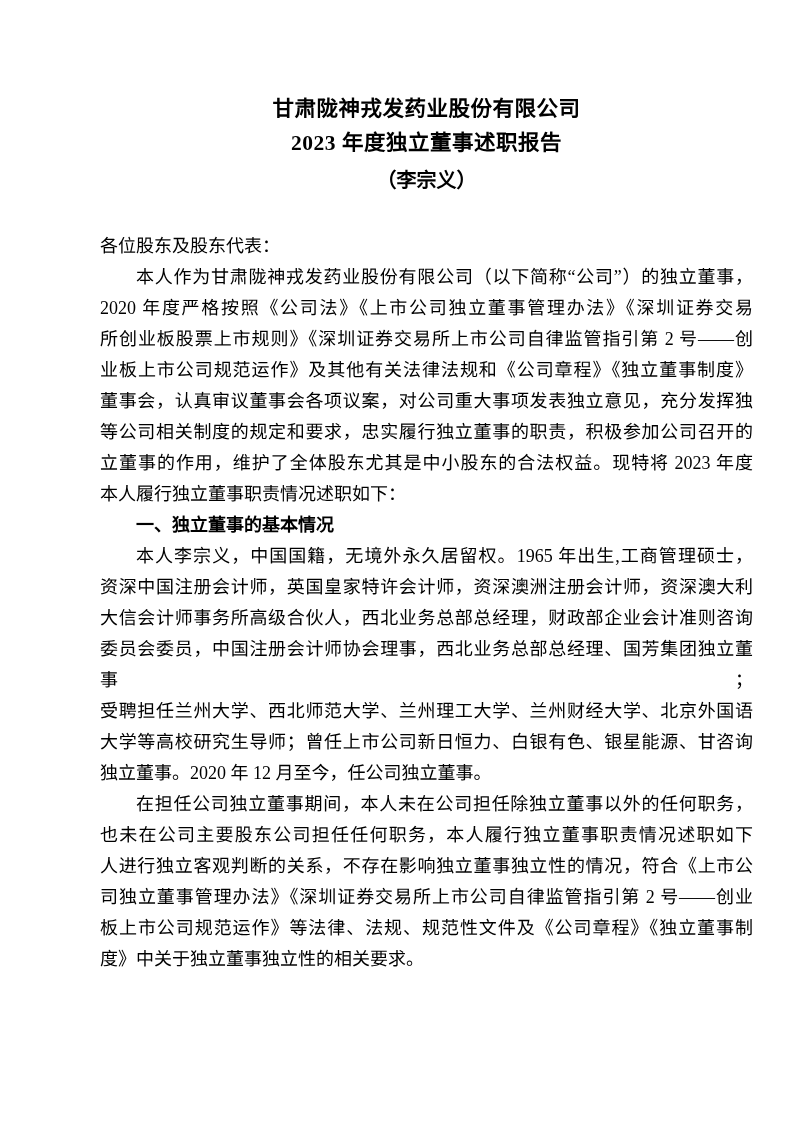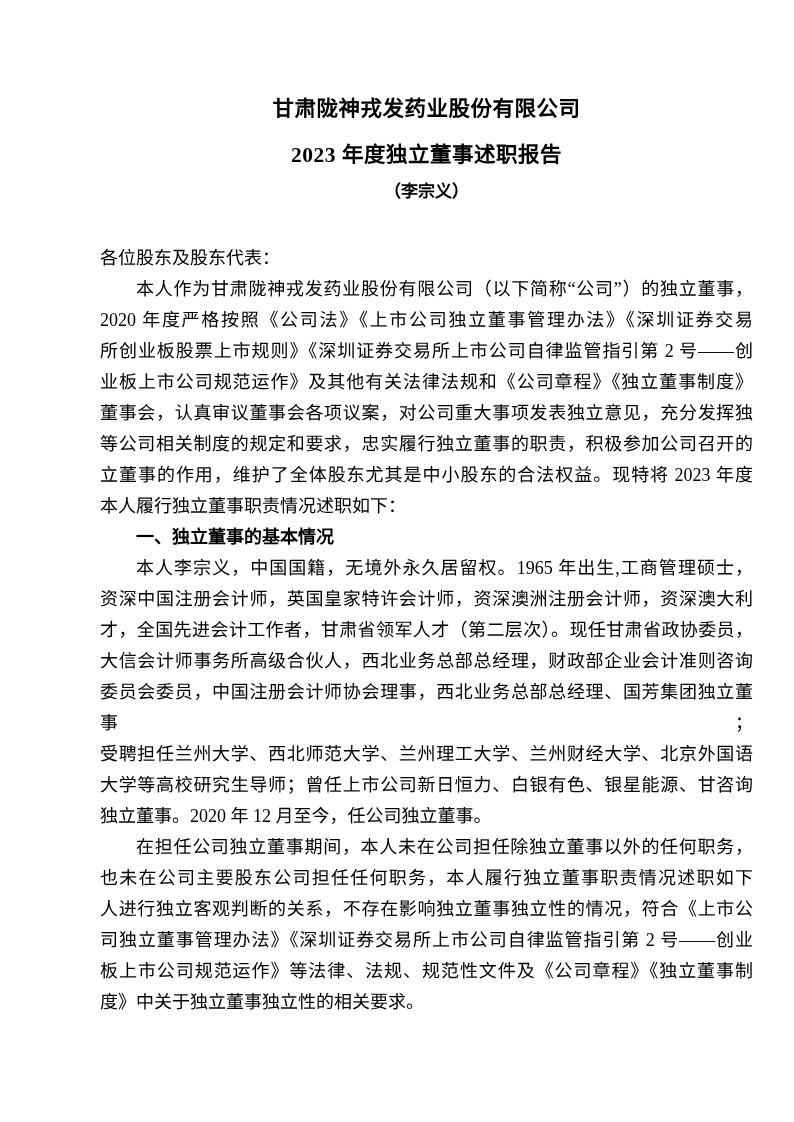--- a/index.html
+++ b/index.html
@@ -19,25 +19,25 @@
     font-family: "Liberation Serif", "DejaVu Serif", serif;
     color: #000000;
   }
   .doc-title {
     text-align: center;
     font-weight: bold;
     font-size: 21.5px;
     line-height: 34px;
     letter-spacing: 0.5px;
   }
-  .doc-title.t2 { margin-top: 12px; }
+  .doc-title.t2 { }
   .doc-subtitle {
     text-align: center;
     font-weight: bold;
-    font-size: 17px;
+    font-size: 20px;
     line-height: 28px;
     margin-top: 6px;
   }
   .doc-body {
     margin-top: 37px;
     font-size: 18px;
     line-height: 31px;
   }
   .line {
     text-align: justify;
@@ -71,21 +71,20 @@
       <div class="line">2020 年度严格按照《公司法》《上市公司独立董事管理办法》《深圳证券交易</div>
       <div class="line">所创业板股票上市规则》《深圳证券交易所上市公司自律监管指引第 2 号——创</div>
       <div class="line">业板上市公司规范运作》及其他有关法律法规和《公司章程》《独立董事制度》</div>
       <div class="line">董事会，认真审议董事会各项议案，对公司重大事项发表独立意见，充分发挥独</div>
       <div class="line">等公司相关制度的规定和要求，忠实履行独立董事的职责，积极参加公司召开的</div>
       <div class="line">立董事的作用，维护了全体股东尤其是中小股东的合法权益。现特将 2023 年度</div>
       <div class="line last">本人履行独立董事职责情况述职如下：</div>
       <div class="line heading">一、独立董事的基本情况</div>
       <div class="line first">本人李宗义，中国国籍，无境外永久居留权。1965 年出生,工商管理硕士，</div>
       <div class="line">资深中国注册会计师，英国皇家特许会计师，资深澳洲注册会计师，资深澳大利</div>
-      <div class="line">才，全国先进会计工作者，甘肃省领军人才（第二层次）。现任甘肃省政协委员，</div>
       <div class="line">大信会计师事务所高级合伙人，西北业务总部总经理，财政部企业会计准则咨询</div>
       <div class="line">委员会委员，中国注册会计师协会理事，西北业务总部总经理、国芳集团独立董事；</div>
       <div class="line">受聘担任兰州大学、西北师范大学、兰州理工大学、兰州财经大学、北京外国语</div>
       <div class="line">大学等高校研究生导师；曾任上市公司新日恒力、白银有色、银星能源、甘咨询</div>
       <div class="line last">独立董事。2020 年 12 月至今，任公司独立董事。</div>
       <div class="line first">在担任公司独立董事期间，本人未在公司担任除独立董事以外的任何职务，</div>
       <div class="line">也未在公司主要股东公司担任任何职务，本人履行独立董事职责情况述职如下</div>
       <div class="line">人进行独立客观判断的关系，不存在影响独立董事独立性的情况，符合《上市公</div>
       <div class="line">司独立董事管理办法》《深圳证券交易所上市公司自律监管指引第 2 号——创业</div>
       <div class="line">板上市公司规范运作》等法律、法规、规范性文件及《公司章程》《独立董事制</div>

